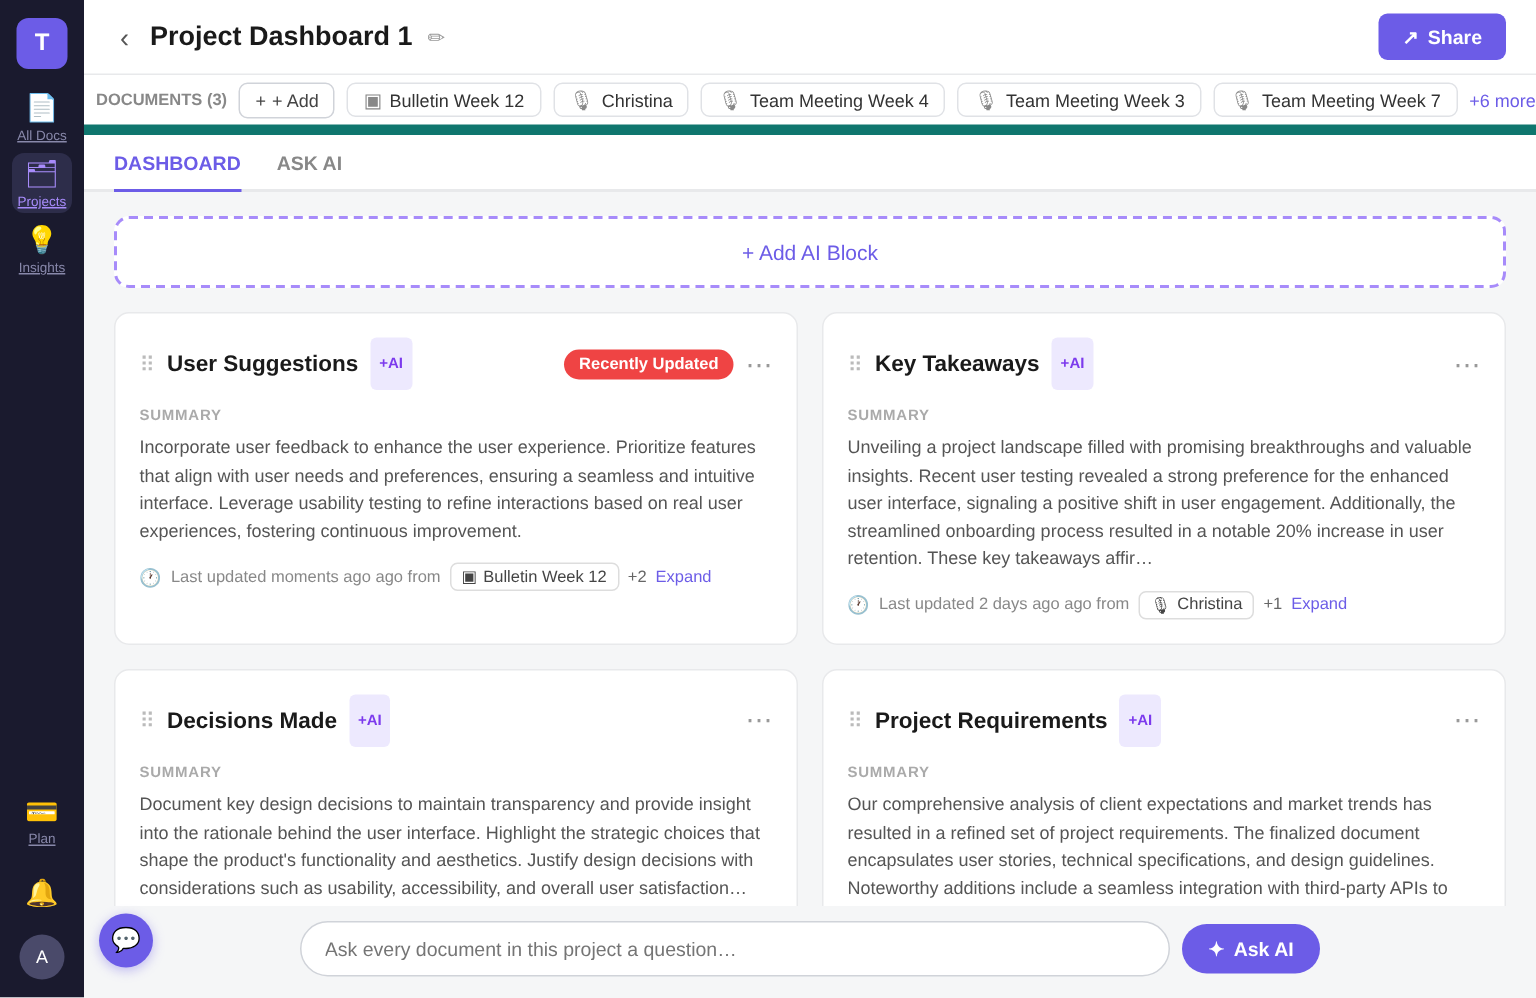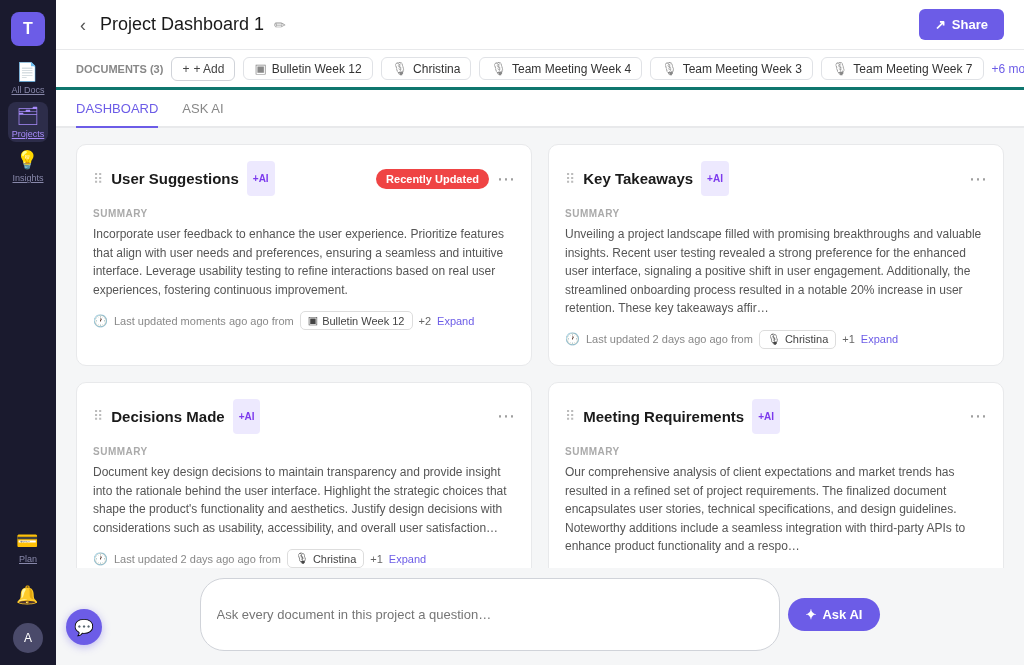--- a/index.html
+++ b/index.html
@@ -68,46 +68,46 @@
       flex-shrink: 0;
     }
     .header-left {
       display: flex; align-items: center; gap: 10px;
     }
     .back-btn {
       cursor: pointer; color: #555; font-size: 18px; line-height: 1;
       background: none; border: none; padding: 4px;
     }
     .project-title {
-      font-size: 18px; font-weight: 400; color: #1a1a1a;
+      font-size: 18px; font-weight: 700; color: #1a1a1a;
     }
     .edit-icon {
       color: #999; cursor: pointer; font-size: 14px;
     }
     .share-btn {
       background: #6c5ce7;
       color: white;
       border: none;
       border-radius: 6px;
       padding: 8px 16px;
       font-size: 13px;
       font-weight: 600;
       cursor: pointer;
       display: flex; align-items: center; gap: 6px;
     }
 
     
     .docs-bar {
       background: white;
-      padding: 0 20px;
+      padding: 0 8px;
       height: 40px;
       display: flex;
       align-items: center;
       gap: 8px;
-      border-bottom: 3px solid #0f766e;
+      border-bottom: 7px solid #0f766e;
       flex-shrink: 0;
       overflow: hidden;
     }
     .docs-label {
       font-size: 11px; font-weight: 600; color: #888; white-space: nowrap;
     }
     .docs-add-btn {
       display: flex; align-items: center; gap: 4px;
       padding: 4px 10px;
       border: 1px solid #d0d3d9;
@@ -133,21 +133,21 @@
       background: white;
       padding: 0 20px;
       display: flex;
       align-items: flex-end;
       height: 38px;
       border-bottom: 2px solid #e8e9eb;
       flex-shrink: 0;
       gap: 24px;
     }
     .tab {
-      font-size: 13px; font-weight: 400; color: #888;
+      font-size: 13px; font-weight: 700; color: #888;
       padding-bottom: 10px;
       cursor: pointer;
       border-bottom: 2px solid transparent;
       margin-bottom: -2px;
     }
     .tab.active { color: #6c5ce7; border-bottom-color: #6c5ce7; }
 
     
     .content {
       flex: 1;
@@ -235,21 +235,21 @@
       padding: 10px 20px 14px;
       display: flex; align-items: center; justify-content: center;
       gap: 8px;
       flex-shrink: 0;
     }
     .ask-input-wrap {
       display: flex; align-items: flex-start;
       background: white;
       border: 1px solid #d0d3d9;
       border-radius: 24px;
-      padding: 28px 16px;
+      padding: 10px 16px;
       flex: 1; max-width: 580px;
       gap: 8px;
     }
     .ask-input {
       flex: 1; border: none; outline: none;
       font-size: 13px; color: #888;
       background: transparent;
     }
     .ask-ai-btn {
       background: #6c5ce7;
@@ -350,20 +350,23 @@
     <span class="more-badge">+6 more</span>
   </div>
 
   <div class="tabs-bar">
     <div class="tab active">DASHBOARD</div>
     <div class="tab">ASK AI</div>
   </div>
 
   <div class="content">
 
+    <div class="add-ai-block">
+      <span>+ Add AI Block</span>
+    </div>
 
     <div class="cards-grid">
 
       <div class="card">
         <div class="card-header">
           <div class="card-header-left">
             <span class="drag-icon">⠿</span>
             <span class="card-title">User Suggestions</span>
             <span class="ai-badge">+AI</span>
           </div>
@@ -429,21 +432,21 @@
           </div>
           <span class="more-count">+1</span>
           <span class="expand-link">Expand</span>
         </div>
       </div>
 
       <div class="card">
         <div class="card-header">
           <div class="card-header-left">
             <span class="drag-icon">⠿</span>
-            <span class="card-title">Meeting Requirements</span>
+            <span class="card-title">Project Requirements</span>
             <span class="ai-badge">+AI</span>
           </div>
           <button class="more-btn">⋯</button>
         </div>
         <div class="card-section-label">SUMMARY</div>
         <div class="card-summary">Our comprehensive analysis of client expectations and market trends has resulted in a refined set of project requirements. The finalized document encapsulates user stories, technical specifications, and design guidelines. Noteworthy additions include a seamless integration with third-party APIs to enhance product functionality and a respo…</div>
         <div class="card-footer">
           <span class="clock-icon">🕐</span>
           <span>Last updated 1 day ago ago from</span>
           <div class="source-chip">

